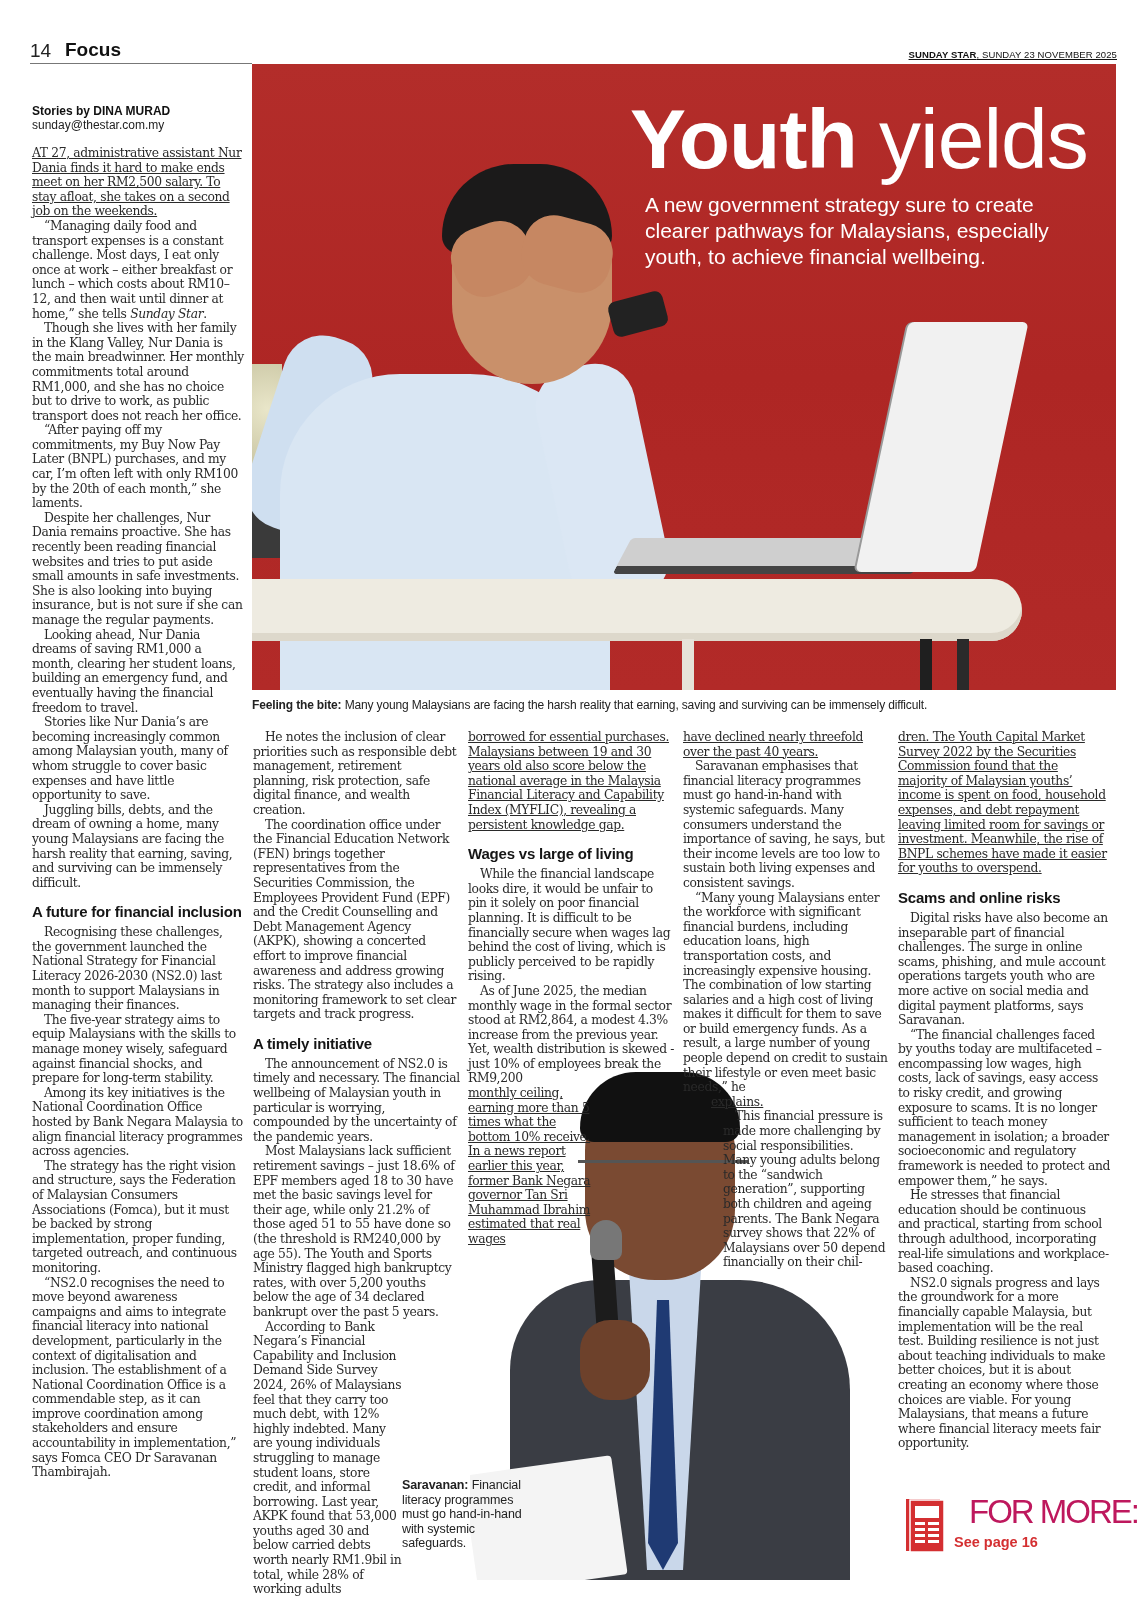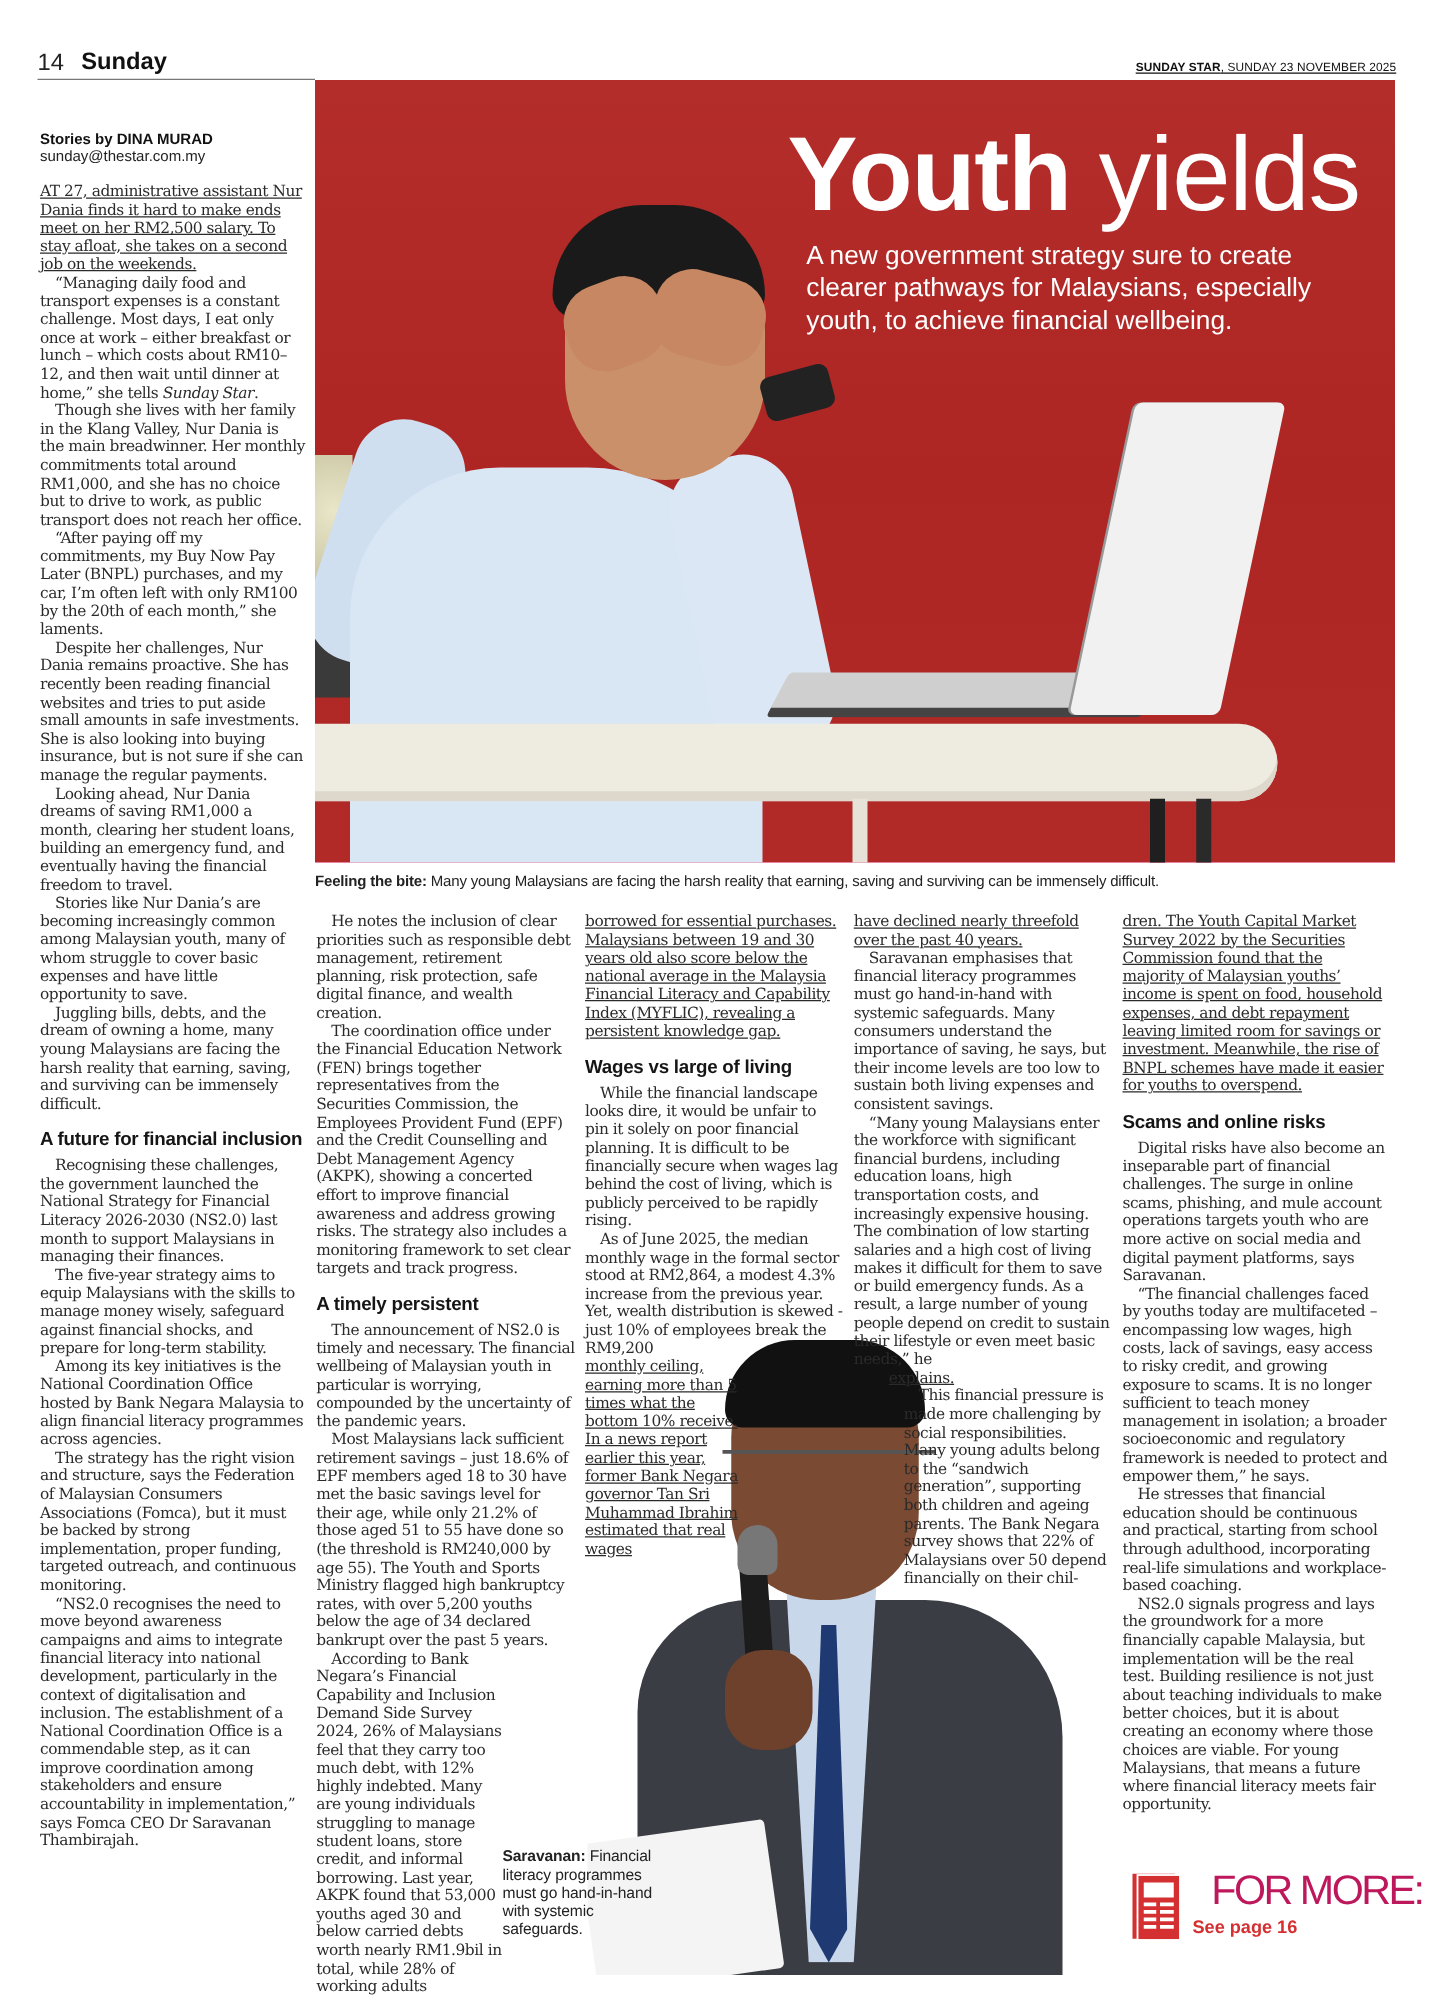--- a/index.html
+++ b/index.html
@@ -6,21 +6,21 @@
   html, body { width: 1147px; height: 1612px; background: #ffffff; overflow: hidden; }
   body { position: relative; font-family: "DejaVu Serif", serif; color: #222; }
 
   .masthead { position: absolute; left: 30px; top: 36px; width: 1087px; height: 30px; }
   .page-num { position: absolute; left: 0; top: 4px; font-family: "Liberation Sans", sans-serif; font-size: 19px; color: #222; }
   .section-name { position: absolute; left: 35px; top: 3px; font-family: "Liberation Sans", sans-serif; font-weight: bold; font-size: 19px; color: #111; }
   .dateline { position: absolute; right: 0; top: 13px; font-family: "Liberation Sans", sans-serif; font-size: 9.5px; color: #111; letter-spacing: 0.1px; text-decoration: underline; }
   .dateline b { font-weight: bold; }
   .rule { position: absolute; left: 30px; top: 63px; width: 222px; height: 1px; background: #777; }
 
-  .hero { position: absolute; left: 252px; top: 64px; width: 864px; height: 626px; background: #ec4899; overflow: hidden; }
+  .hero { position: absolute; left: 252px; top: 64px; width: 864px; height: 626px; background: #15803d; overflow: hidden; }
   .hero-bg { position: absolute; inset: 0; background: linear-gradient(180deg, #b32d2a 0%, #ae2624 50%, #b22a28 100%); }
   .hero-title { position: absolute; left: 378px; top: 30px; color: #fff; font-family: "Liberation Sans", sans-serif; font-size: 84px; line-height: 90px; white-space: nowrap; letter-spacing: -1px; }
   .hero-title .bold { font-weight: bold; }
   .hero-title .light { font-weight: normal; }
   .hero-deck { position: absolute; left: 393px; top: 128px; width: 450px; color: #fff; font-family: "Liberation Sans", sans-serif; font-size: 21px; line-height: 26px; }
 
   
   .shirt { position: absolute; left: 28px; top: 310px; width: 330px; height: 320px; background: #d9e6f3; border-radius: 120px 140px 0 0; }
   .arm-left { position: absolute; left: 12px; top: 270px; width: 90px; height: 200px; background: #cfdff0; border-radius: 40px; transform: rotate(18deg); }
   .arm-right { position: absolute; left: 300px; top: 300px; width: 100px; height: 240px; background: #dbe7f4; border-radius: 40px; transform: rotate(-12deg); }
@@ -80,21 +80,21 @@
   .formore { position: absolute; left: 905px; top: 1498px; width: 210px; height: 58px; }
   .fm-icon { position: absolute; left: 0; top: 0; width: 40px; height: 56px; }
   .fm-title { position: absolute; left: 64px; top: -6px; font-family: "Liberation Sans", sans-serif; font-size: 33px; color: #be185d; letter-spacing: -2px; font-weight: normal; line-height: 40px; white-space: nowrap; }
   .fm-sub { position: absolute; left: 49px; top: 36px; font-family: "Liberation Sans", sans-serif; font-size: 14.5px; color: #d42f31; font-weight: bold; }
 </style>
 </head>
 <body>
 
 <div class="masthead">
   <span class="page-num">14</span>
-  <span class="section-name">Sunday</span>
+  <span class="section-name">Focus</span>
   <span class="dateline"><b>SUNDAY STAR</b><span>, SUNDAY 23 NOVEMBER 2025</span></span>
 </div>
 <div class="rule"></div>
 
 <div class="hero" aria-label="Young man holding his head in frustration at a table with a laptop">
   <div class="hero-bg"></div>
   <div class="plant"></div>
   <div class="pot"></div>
   <div class="arm-left"></div>
   <div class="shirt"></div>
@@ -135,21 +135,21 @@
   <p>Recognising these challenges, the government launched the National Strategy for Financial Literacy 2026-2030 (NS2.0) last month to support Malaysians in managing their finances.</p>
   <p>The five-year strategy aims to equip Malaysians with the skills to manage money wisely, safeguard against financial shocks, and prepare for long-term stability.</p>
   <p>Among its key initiatives is the National Coordination Office hosted by Bank Negara Malaysia to align financial literacy programmes across agencies.</p>
   <p>The strategy has the right vision and structure, says the Federation of Malaysian Consumers Associations (Fomca), but it must be backed by strong implementation, proper funding, targeted outreach, and continuous monitoring.</p>
   <p>“NS2.0 recognises the need to move beyond awareness campaigns and aims to integrate financial literacy into national development, particularly in the context of digitalisation and inclusion. The establishment of a National Coordination Office is a commendable step, as it can improve coordination among stakeholders and ensure accountability in implementation,” says Fomca CEO Dr Saravanan Thambirajah.</p>
 </div>
 
 <div class="col c2">
   <p>He notes the inclusion of clear priorities such as responsible debt management, retirement planning, risk protection, safe digital finance, and wealth creation.</p>
   <p>The coordination office under the Financial Education Network (FEN) brings together representatives from the Securities Commission, the Employees Provident Fund (EPF) and the Credit Counselling and Debt Management Agency (AKPK), showing a concerted effort to improve financial awareness and address growing risks. The strategy also includes a monitoring framework to set clear targets and track progress.</p>
-  <h3>A timely persistent</h3>
+  <h3>A timely initiative</h3>
   <p>The announcement of NS2.0 is timely and necessary. The financial wellbeing of Malaysian youth in particular is worrying, compounded by the uncertainty of the pandemic years.</p>
   <p>Most Malaysians lack sufficient retirement savings – just 18.6% of EPF members aged 18 to 30 have met the basic savings level for their age, while only 21.2% of those aged 51 to 55 have done so (the threshold is RM240,000 by age 55). The Youth and Sports Ministry flagged high bankruptcy rates, with over 5,200 youths below the age of 34 declared bankrupt over the past 5 years.</p>
   <p style="width:150px">According to Bank Negara’s Financial Capability and Inclusion Demand Side Survey 2024, 26% of Malaysians feel that they carry too much debt, with 12% highly indebted. Many are young individuals struggling to manage student loans, store credit, and informal borrowing. Last year, AKPK found that 53,000 youths aged 30 and below carried debts worth nearly RM1.9bil in total, while 28% of working adults</p>
 </div>
 
 <div class="portrait" aria-label="Saravanan speaking into a microphone">
   <div class="p-suit"></div>
   <div class="p-shirt"></div>
   <div class="p-tie"></div>
   <div class="p-face"></div>

